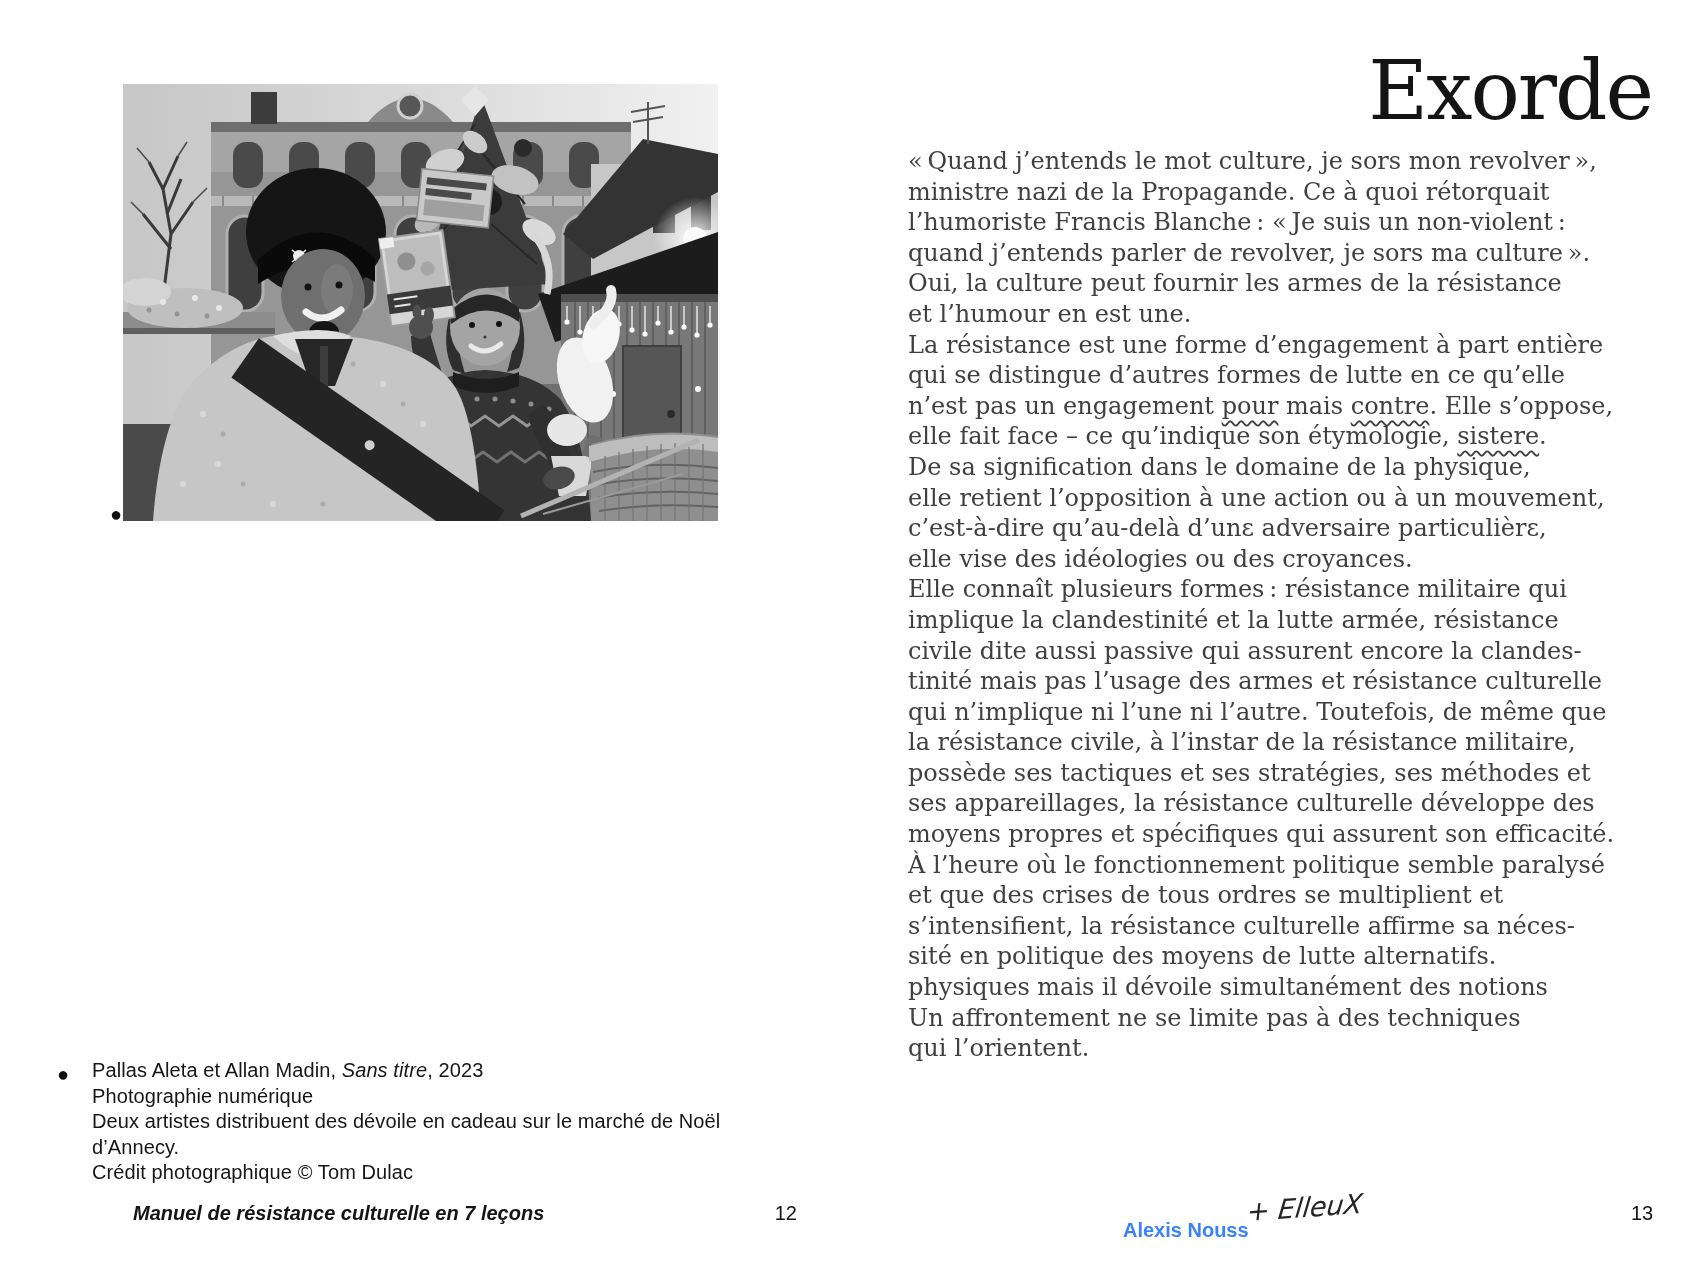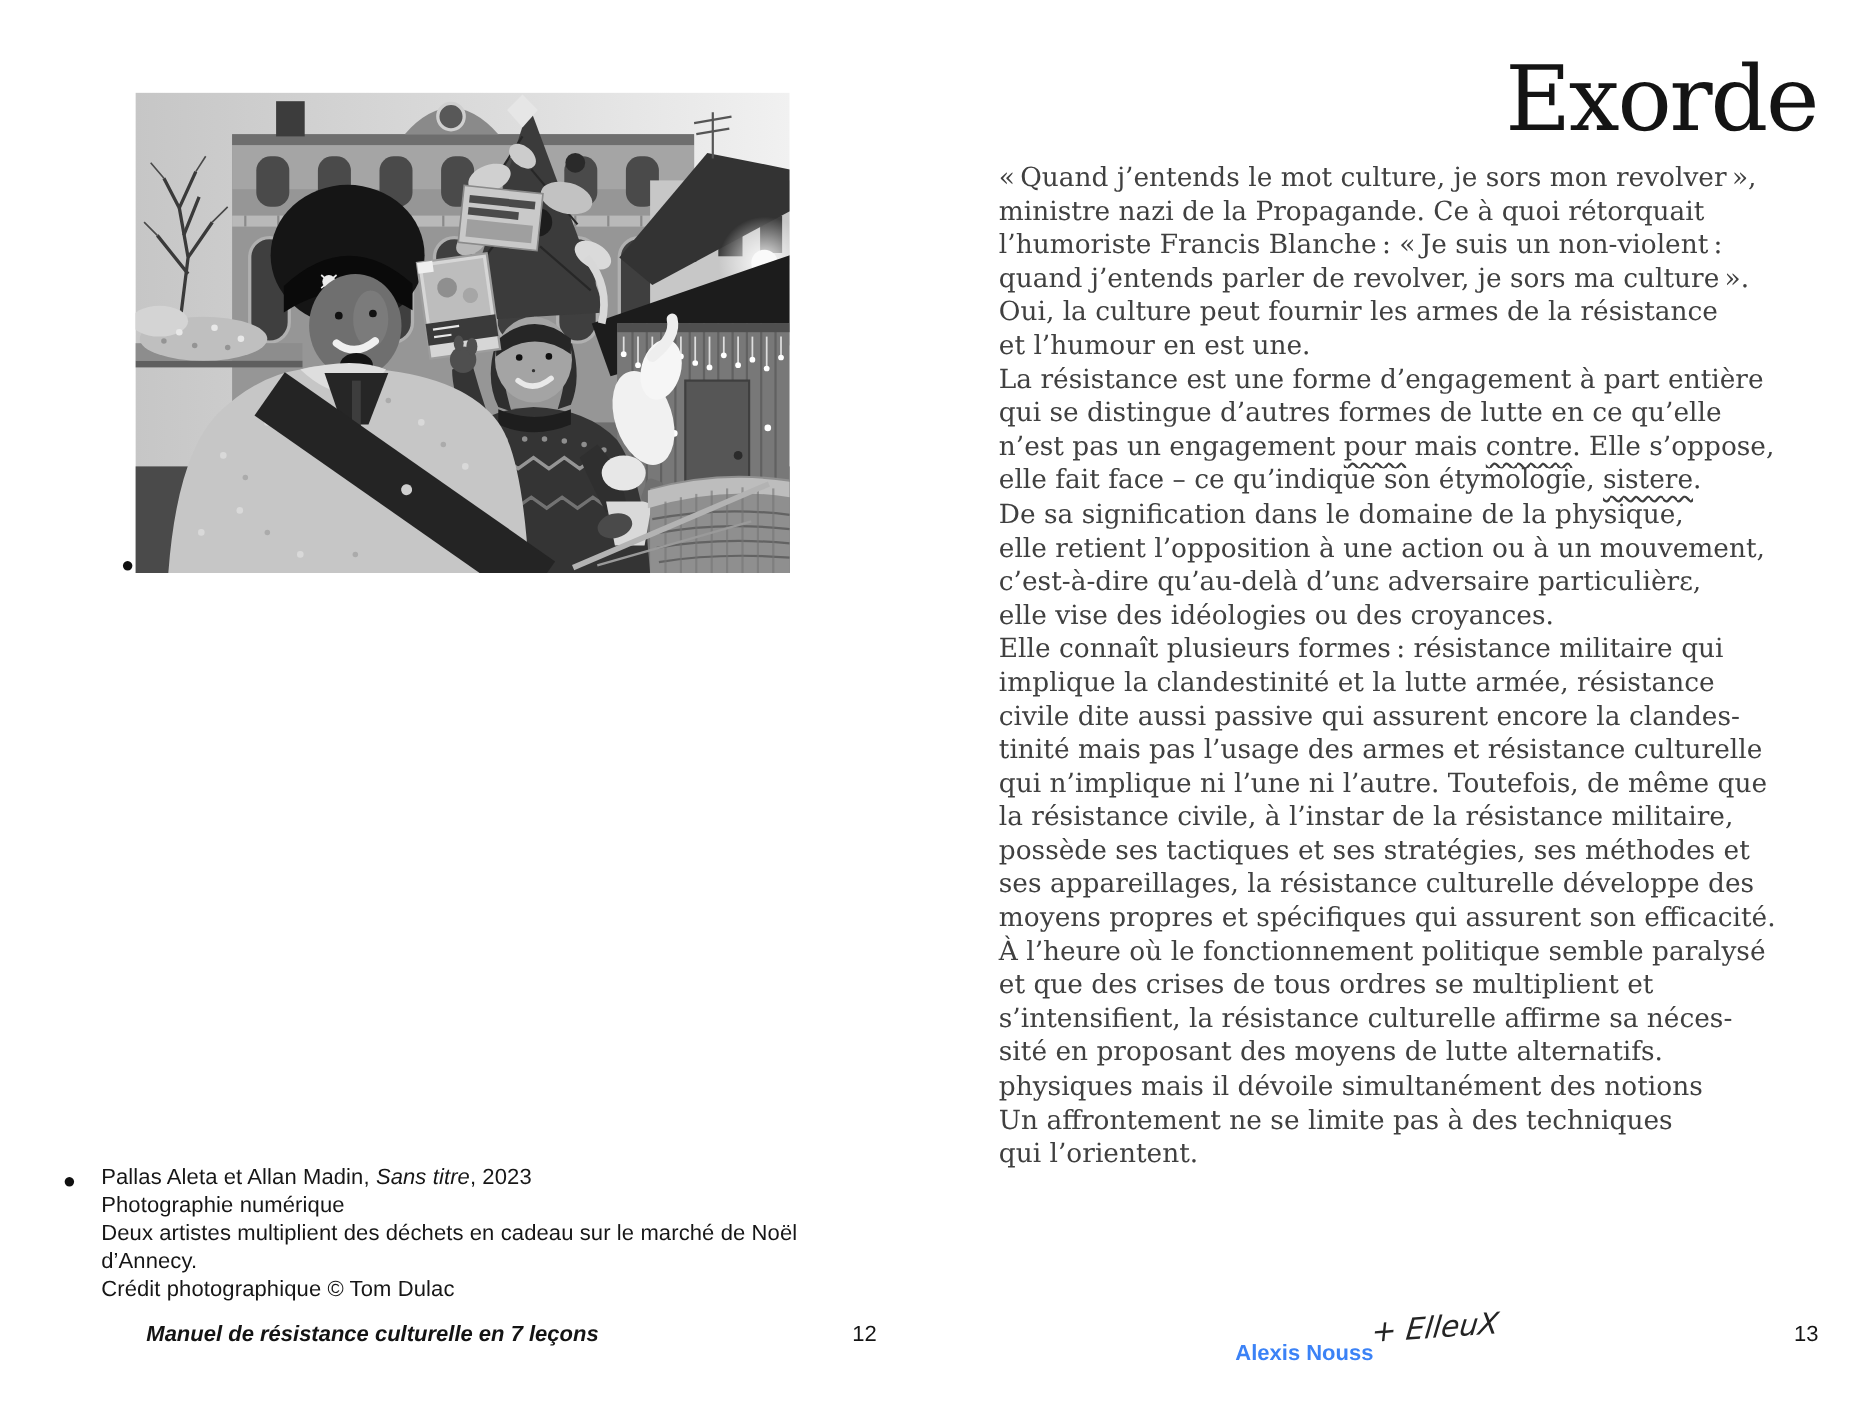--- a/index.html
+++ b/index.html
@@ -325,21 +325,21 @@
       <line x1="420" y1="430" x2="560" y2="390" stroke="#9a9a9a" stroke-width="2"></line>
     </svg>
   </div>
 
   <span class="marker m-photo">●</span>
   <span class="marker m-caption">●</span>
 
   <div class="caption">
     <div><span>Pallas Aleta et Allan Madin, </span><i>Sans titre</i><span>, 2023</span></div>
     <div>Photographie numérique</div>
-    <div>Deux artistes multiplient des déchets en cadeau sur le marché de Noël</div>
+    <div>Deux artistes distribuent des dévoile en cadeau sur le marché de Noël</div>
     <div>d’Annecy.</div>
     <div>Crédit photographique © Tom Dulac</div>
   </div>
 
   <div class="footer-left-title">Manuel de résistance culturelle en 7 leçons</div>
   <div class="pagenum pn12">12</div>
 
   <div class="chapter-title">Exorde</div>
 
   <div class="bodytext">
@@ -362,21 +362,21 @@
       <div class="bodyline">civile dite aussi passive qui assurent encore la clandes-</div>
       <div class="bodyline">tinité mais pas l’usage des armes et résistance culturelle</div>
       <div class="bodyline">qui n’implique ni l’une ni l’autre. Toutefois, de même que</div>
       <div class="bodyline">la résistance civile, à l’instar de la résistance militaire,</div>
       <div class="bodyline">possède ses tactiques et ses stratégies, ses méthodes et</div>
       <div class="bodyline">ses appareillages, la résistance culturelle développe des</div>
       <div class="bodyline">moyens propres et spécifiques qui assurent son efficacité.</div>
       <div class="bodyline">À l’heure où le fonctionnement politique semble paralysé</div>
       <div class="bodyline">et que des crises de tous ordres se multiplient et</div>
       <div class="bodyline">s’intensifient, la résistance culturelle affirme sa néces-</div>
-      <div class="bodyline">sité en proposant des moyens de lutte alternatifs.</div>
+      <div class="bodyline">sité en politique des moyens de lutte alternatifs.</div>
       <div class="bodyline">physiques mais il dévoile simultanément des notions</div>
       <div class="bodyline">Un affrontement ne se limite pas à des techniques</div>
       <div class="bodyline">qui l’orientent.</div>
     </div>
 
   <div class="author">Alexis Nouss</div>
   <div class="handnote">+ ElleuX</div>
   <div class="pagenum pn13">13</div>
 
 </div>

